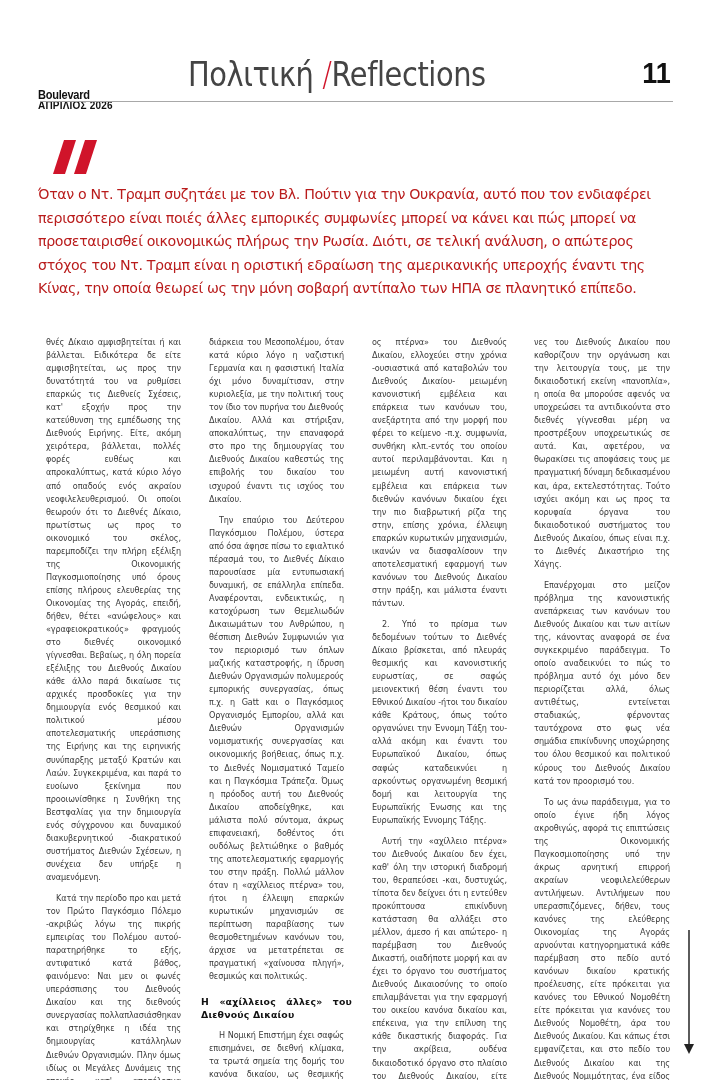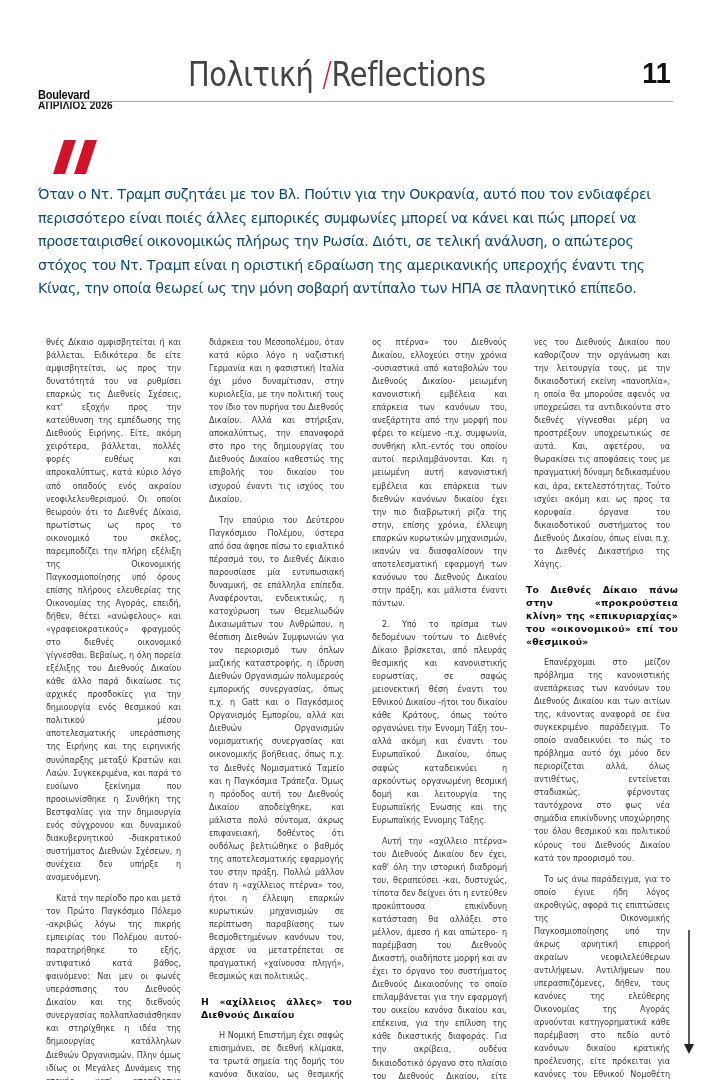--- a/index.html
+++ b/index.html
@@ -8,21 +8,21 @@
   .brand { position: absolute; left: 0; top: 14px; margin-top: 24px; }
   .brand-name { font-family: "Liberation Sans", sans-serif; font-weight: bold; font-size: 13px; color: #111; letter-spacing: -0.3px; line-height: 13px; transform: scaleX(0.85); transform-origin: left; }
   .brand-date { font-family: "Liberation Sans", sans-serif; font-weight: bold; font-size: 10px; color: #111; line-height: 10px; letter-spacing: 0.2px; }
   .section-title { position: absolute; left: 150px; top: 2px; font-family: "DejaVu Sans", sans-serif; font-weight: 200; font-size: 34px; color: #333; letter-spacing: -0.5px; line-height: 44px; transform: scaleX(0.85); transform-origin: left; white-space: nowrap; }
   .section-title .thin { font-weight: normal; color: #444; }
   .section-title .slash { color: #d0142a; }
   .page-number { position: absolute; right: 2px; top: 6px; font-family: "Liberation Sans", sans-serif; font-weight: bold; font-size: 30px; color: #111; transform: scaleX(0.9); transform-origin: right; }
   .rule { position: absolute; left: 40px; right: 38px; top: 101px; height: 1px; background: #a8a8a8; }
 
   .quote-mark { position: absolute; left: 52px; top: 140px; width: 50px; height: 34px; }
-  .pullquote { position: absolute; left: 38px; top: 183px; width: 640px; font-family: "DejaVu Sans", sans-serif; font-size: 14.2px; line-height: 23.5px; color: #0c4a6e; letter-spacing: -0.35px; }
+  .pullquote { position: absolute; left: 38px; top: 183px; width: 640px; font-family: "DejaVu Sans", sans-serif; font-size: 14.2px; line-height: 23.5px; color: #b91c1c; letter-spacing: -0.35px; }
   .pullquote p { margin: 0; text-align: left; }
 
   .columns { position: absolute; top: 328px; left: 38px; width: 636px; height: 740px; }
   .col { position: absolute; top: 0; width: 151px; font-size: 8.1px; line-height: 13.05px; color: #3a3a3a; text-align: justify; letter-spacing: -0.1px; hyphens: manual; }
   .col p { margin: 8px; text-indent: 0; }
   .col p.ind { text-indent: 10px; }
   .col h3 { margin: 12px 0 0 0; font-size: 9.3px; line-height: 13px; font-weight: bold; color: #111; letter-spacing: 0.2px; text-align: justify; }
   .c1 { left: 0; }
   .c2 { left: 163px; }
   .c3 { left: 326px; }
@@ -66,21 +66,20 @@
       <h3>Η «αχίλλειος άλλες» του Διεθνούς Δικαίου</h3>
       <p class="ind">Η Νομική Επιστήμη έχει σαφώς επισημάνει, σε διεθνή κλίμακα, τα τρωτά σημεία της δομής του κανόνα δικαίου, ως θεσμικής «μονάδας μέτρησης» του Διεθνούς Δικαίου και του τρόπου εφαρμογής του. Σημεία, τα οποία υψώνουν σχεδόν ανυπέρβλητα εμπόδια ως προς την επίτευξη της κατά τ' ανωτέρω θεσμικής και πολιτικής του αποστολής στο πεδίο της Διεθνούς Κοινότητας και του διεθνούς γίγνεσθαι.</p>
     </div>
   <div class="col c3">
       <p>ος πτέρνα» του Διεθνούς Δικαίου, ελλοχεύει στην χρόνια -ουσιαστικά από καταβολών του Διεθνούς Δικαίου- μειωμένη κανονιστική εμβέλεια και επάρκεια των κανόνων του, ανεξάρτητα από την μορφή που φέρει το κείμενο -π.χ. συμφωνία, συνθήκη κλπ.-εντός του οποίου αυτοί περιλαμβάνονται.  Και η μειωμένη αυτή κανονιστική εμβέλεια και επάρκεια των διεθνών κανόνων δικαίου έχει την πιο διαβρωτική ρίζα της στην, επίσης χρόνια, έλλειψη επαρκών κυρωτικών μηχανισμών, ικανών να διασφαλίσουν την αποτελεσματική εφαρμογή των κανόνων του Διεθνούς Δικαίου στην πράξη, και μάλιστα έναντι πάντων.</p>
       <p class="ind">2. Υπό το πρίσμα των δεδομένων τούτων το Διεθνές Δίκαιο βρίσκεται, από πλευράς θεσμικής και κανονιστικής ευρωστίας, σε σαφώς μειονεκτική θέση έναντι του Εθνικού Δικαίου -ήτοι του δικαίου κάθε Κράτους, όπως τούτο οργανώνει την Έννομη Τάξη του- αλλά ακόμη και έναντι του Ευρωπαϊκού Δικαίου, όπως σαφώς καταδεικνύει η αρκούντως οργανωμένη θεσμική δομή και λειτουργία της Ευρωπαϊκής Ένωσης και της Ευρωπαϊκής Έννομης Τάξης.</p>
       <p class="ind">Αυτή την «αχίλλειο πτέρνα» του Διεθνούς Δικαίου δεν έχει, καθ' όλη την ιστορική διαδρομή του,  θεραπεύσει -και, δυστυχώς, τίποτα δεν δείχνει ότι η εντεύθεν προκύπτουσα επικίνδυνη κατάσταση θα αλλάξει στο μέλλον, άμεσο ή και απώτερο- η παρέμβαση του Διεθνούς Δικαστή, οιαδήποτε μορφή και αν έχει το όργανο του συστήματος Διεθνούς Δικαιοσύνης το οποίο επιλαμβάνεται για την εφαρμογή του οικείου κανόνα δικαίου και, επέκεινα, για την επίλυση της κάθε δικαστικής διαφοράς.  Για την ακρίβεια, ουδένα δικαιοδοτικό όργανο στο πλαίσιο του Διεθνούς Δικαίου, είτε πρόκειται για δικαστήριο είτε για διαιτητικό όργανο, έχει συμβάλει αποδοτικά σε μιαν άξια λόγου μεταστροφή της τάσης κανονιστικής απομείωσης του Διεθνούς Δικαίου.  Και σε αυτό συνέτεινε το ότι τα κατά τ' ανωτέρω δικαιοδοτικά όργανα δεν θωρακίζονται, με βάση τους κανό-</p>
     </div>
   <div class="col c4">
       <p>νες του Διεθνούς Δικαίου που καθορίζουν την οργάνωση και την λειτουργία τους, με την δικαιοδοτική εκείνη «πανοπλία», η οποία θα μπορούσε αφενός να υποχρεώσει τα αντιδικούντα στο διεθνές γίγνεσθαι μέρη να προστρέξουν υποχρεωτικώς σε αυτά.  Και, αφετέρου, να θωρακίσει τις αποφάσεις τους με πραγματική δύναμη δεδικασμένου και, άρα, εκτελεστότητας.  Τούτο ισχύει ακόμη και ως προς τα κορυφαία όργανα του δικαιοδοτικού συστήματος του Διεθνούς Δικαίου, όπως είναι π.χ. το Διεθνές Δικαστήριο της Χάγης.</p>
-      <h3>Το Διεθνές Δίκαιο πάνω στην «προκρούστεια κλίνη» της «επικυριαρχίας» του «οικονομικού» επί του «θεσμικού»</h3>
       <p class="ind">Επανέρχομαι στο μείζον πρόβλημα της κανονιστικής ανεπάρκειας των κανόνων του Διεθνούς Δικαίου και των αιτίων της, κάνοντας αναφορά σε ένα συγκεκριμένο παράδειγμα.  Το οποίο αναδεικνύει το πώς το πρόβλημα αυτό όχι μόνο δεν περιορίζεται αλλά, όλως αντιθέτως, εντείνεται σταδιακώς, φέρνοντας ταυτόχρονα στο φως νέα σημάδια επικίνδυνης υποχώρησης του όλου θεσμικού και πολιτικού κύρους του Διεθνούς Δικαίου κατά τον προορισμό του.</p>
       <p class="ind">Το ως άνω παράδειγμα, για το οποίο έγινε ήδη λόγος ακροθιγώς, αφορά τις επιπτώσεις της Οικονομικής Παγκοσμιοποίησης υπό την άκρως αρνητική επιρροή ακραίων νεοφιλελεύθερων αντιλήψεων. Αντιλήψεων που υπερασπιζόμενες, δήθεν, τους κανόνες της ελεύθερης Οικονομίας της Αγοράς αρνούνται κατηγορηματικά κάθε παρέμβαση στο πεδίο αυτό κανόνων δικαίου κρατικής προέλευσης, είτε πρόκειται για κανόνες του Εθνικού Νομοθέτη είτε πρόκειται για κανόνες του Διεθνούς Νομοθέτη, άρα του Διεθνούς Δικαίου. Και κάπως έτσι εμφανίζεται, και στο πεδίο του Διεθνούς Δικαίου και της Διεθνούς Νομιμότητας, ένα είδος ιδιαίτερα επικίνδυνης -ιδίως εξαιτίας του ότι δρα υποδορίως και υπό την «λεοντή» μιας επιστημονικοφανούς  οικονομικής ορθότητας- «επικυριαρχίας» του «οικονομικού» επί του «θεσμικού».  Με την έννοια της επικυριαρχίας άγνω-</p>
     </div>
 </main>
 
 <svg class="continue-arrow" viewBox="0 0 10 125">
   <line x1="5" y1="0" x2="5" y2="116" stroke="#333" stroke-width="1.6"></line>
   <polygon points="0,114 10,114 5,124" fill="#222"></polygon>
 </svg>
 

